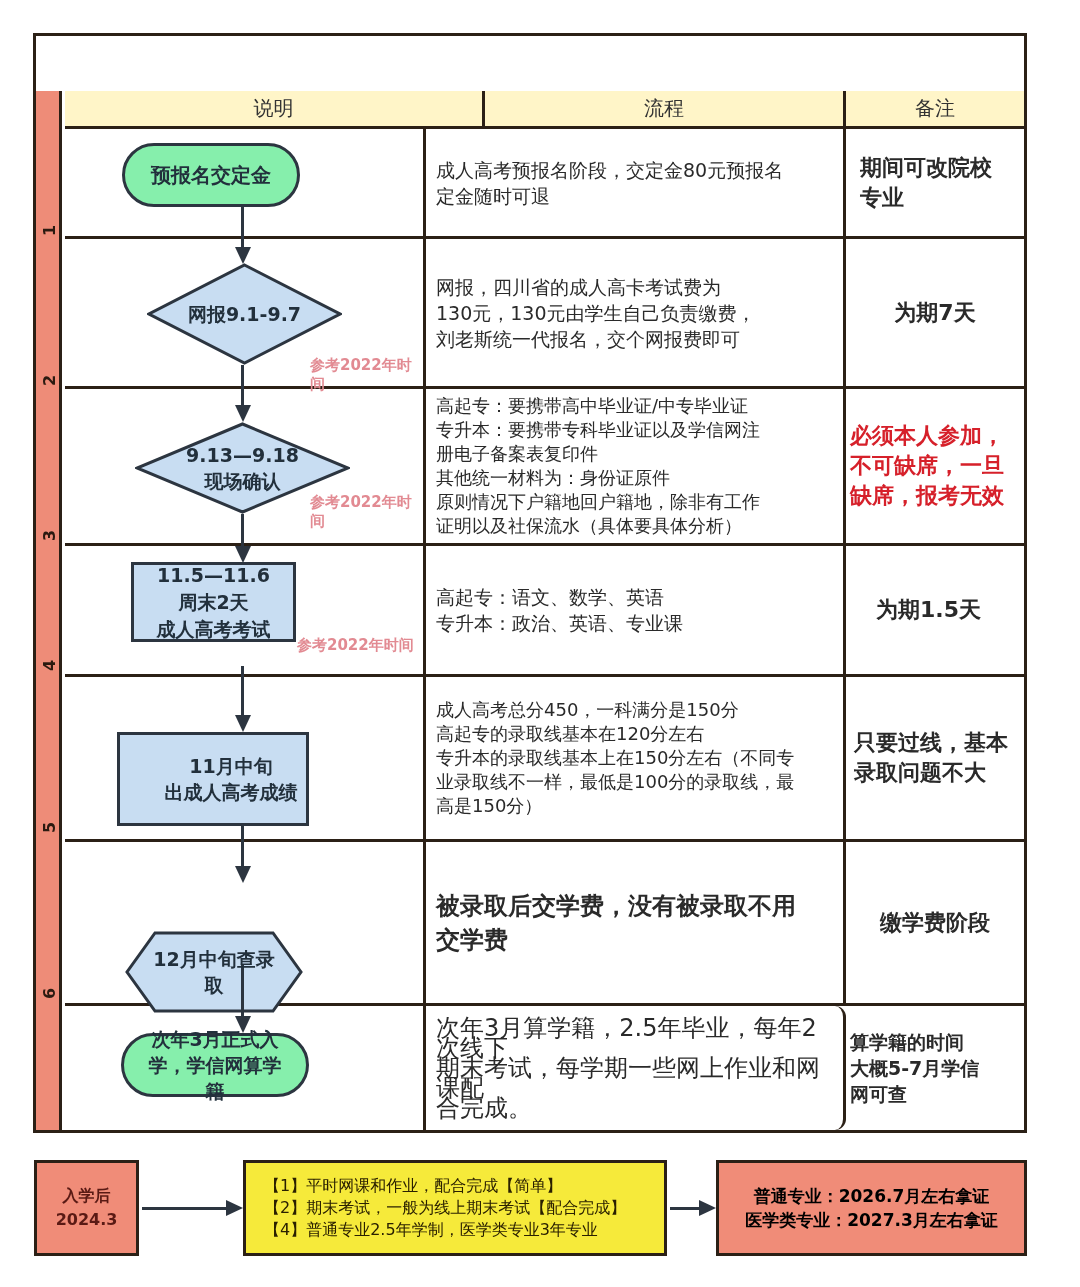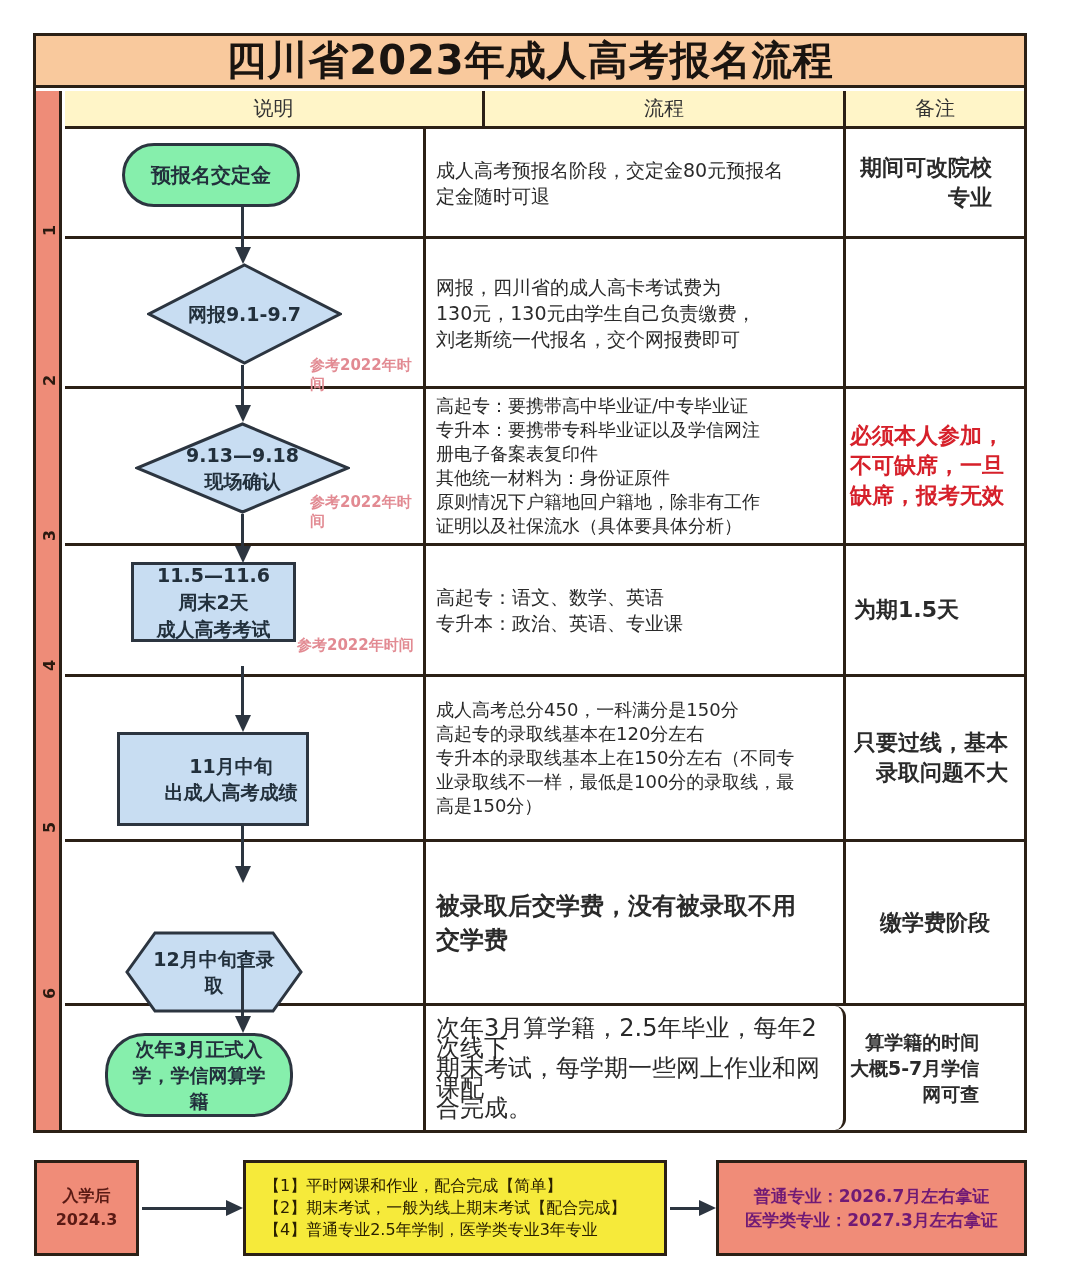--- a/index.html
+++ b/index.html
@@ -14,49 +14,48 @@
   .lane-num { position: absolute; left: 0; width: 26px; text-align: center; font-size: 16px; font-weight: bold; color: #2b1a10; transform: rotate(-90deg); }
 
   .header-row { position: absolute; left: 29px; top: 55px; right: 0; height: 38px; background: #fff5c8; border-bottom: 3px solid #2b2016; display: flex; }
   .hcell { display: flex; align-items: center; justify-content: center; font-size: 20px; color: #333; border-right: 3px solid #2b2016; }
   .hcell:last-child { border-right: none; }
 
   .row { position: absolute; left: 29px; right: 0; border-bottom: 3px solid #2b2016; display: flex; }
   .row:last-child { border-bottom: none; }
   .cell-flow { width: 361px; border-right: 3px solid #2b2016; position: relative; }
   .cell-desc { width: 420px; border-right: 3px solid #2b2016; display: flex; align-items: center; padding: 0 10px; font-size: 19px; line-height: 26px; color: #2a2a2a; white-space: pre-line; }
-  .cell-note { flex: 1; display: flex; align-items: center; padding: 0 8px; font-size: 22px; line-height: 30px; font-weight: bold; color: #2a2a2a; white-space: pre-line; text-align: right; }
+  .cell-note { flex: 1; display: flex; align-items: center; padding: 0 8px; font-size: 22px; line-height: 30px; font-weight: bold; color: #2a2a2a; white-space: pre-line; }
   .cell-note.center { justify-content: center; text-align: center; }
   .cell-note.red { color: #d6202a; font-size: 22px; padding: 0 4px; }
   .cell-desc.big { font-size: 24px; line-height: 34px; font-weight: bold; }
 
   .shape { position: absolute; display: flex; align-items: center; justify-content: center; text-align: center;
     font-weight: bold; color: #22303c; font-size: 19px; line-height: 26px; white-space: pre-line; }
   .shape svg { position: absolute; left: 0; top: 0; width: 100%; height: 100%; z-index: 0; }
   .shape span { position: relative; z-index: 1; }
   .pill { background: #86efac; border: 3px solid #2c3540; border-radius: 32px; }
   .rect { background: #c8ddf2; border: 3px solid #2c3540; }
   .ref { position: absolute; font-size: 15px; font-weight: bold; color: #e28a92; }
 
   .vline { position: absolute; left: 176px; width: 3px; background: #2c3540; }
   .arrow { position: absolute; left: 170px; width: 0; height: 0; border-left: 8px solid transparent; border-right: 8px solid transparent; border-top: 17px solid #2c3540; }
 
   .bottom { position: absolute; top: 1158px; left: 0; width: 1080px; height: 100px; }
   .b-box { position: absolute; border: 3px solid #2b2016; display: flex; align-items: center; justify-content: center; text-align: center; white-space: pre-line; }
   .b-start { left: 34px; top: 2px; width: 105px; height: 96px; background: #f08c78; color: #5a1a14; font-size: 16px; line-height: 24px; font-weight: bold; }
   .b-mid { left: 243px; top: 2px; width: 424px; height: 96px; background: #f6ea3a; color: #2a2000; font-size: 16px; line-height: 22px; justify-content: flex-start; text-align: left; padding-left: 18px; }
-  .b-end { left: 716px; top: 2px; width: 311px; height: 96px; background: #f08c78; color: #701a75; font-size: 17px; line-height: 24px; font-weight: bold; }
+  .b-end { left: 716px; top: 2px; width: 311px; height: 96px; background: #f08c78; color: #000000; font-size: 17px; line-height: 24px; font-weight: bold; }
   .b-line { position: absolute; height: 3px; background: #2c3540; top: 49px; }
   .b-arrowhead { position: absolute; width: 0; height: 0; border-top: 8px solid transparent; border-bottom: 8px solid transparent; border-left: 17px solid #2c3540; top: 42px; }
 </style>
 </head>
 <body>
 
 <div class="frame">
-  <div class="title-bar">四川省2023年成人高考报名流程</div>
 
   <div class="lane-col">
     <div class="lane-num" style="top:130px;">1</div>
     <div class="lane-num" style="top:280px;">2</div>
     <div class="lane-num" style="top:435px;">3</div>
     <div class="lane-num" style="top:565px;">4</div>
     <div class="lane-num" style="top:727px;">5</div>
     <div class="lane-num" style="top:893px;">6</div>
   </div>
 
@@ -88,20 +87,21 @@
             <polygon points="97.5,2 193,51 97.5,100 2,51" fill="#c8ddf2" stroke="#2c3540" stroke-width="3"></polygon>
           </svg>
         <span>网报9.1-9.7</span>
       </div>
       <div class="vline" style="top:126px; height:24px;"></div>
       <div class="ref" style="left:245px; top:117px;">参考2022年时间</div>
     </div>
     <div class="cell-desc">网报，四川省的成人高卡考试费为
 130元，130元由学生自己负责缴费，
 刘老斯统一代报名，交个网报费即可</div>
+    <div class="cell-note center">为期7天</div>
   </div>
 
   <div class="row" style="top:353px; height:157px;">
     <div class="cell-flow">
       <div class="vline" style="top:0; height:20px;"></div>
       <div class="arrow" style="top:16px;"></div>
       <div class="shape" style="left:70px; top:33px; width:215px; height:92px;">
         <svg viewBox="0 0 215 92" preserveAspectRatio="none">
             <polygon points="107.5,2 213,46 107.5,90 2,46" fill="#c8ddf2" stroke="#2c3540" stroke-width="3"></polygon>
           </svg>
@@ -128,21 +128,21 @@
       <div class="shape rect" style="left:66px; top:16px; width:165px; height:80px; line-height:27px;">
         <span>11.5—11.6
 周末2天
 成人高考考试</span>
       </div>
       <div class="vline" style="top:120px; height:11px;"></div>
       <div class="ref" style="left:232px; top:90px;">参考2022年时间</div>
     </div>
     <div class="cell-desc">高起专：语文、数学、英语
 专升本：政治、英语、专业课</div>
-    <div class="cell-note" style="padding-left:8px;">为期1.5天</div>
+    <div class="cell-note" style="padding-left:30px;">为期1.5天</div>
   </div>
 
   <div class="row" style="top:641px; height:165px;">
     <div class="cell-flow">
       <div class="vline" style="top:0; height:40px;"></div>
       <div class="arrow" style="top:38px;"></div>
       <div class="shape rect" style="left:52px; top:55px; width:192px; height:94px;padding-left:36px;">
         <span>11月中旬
 出成人高考成绩</span>
       </div>
@@ -172,21 +172,21 @@
     </div>
     <div class="cell-desc big">被录取后交学费，没有被录取不用
 交学费</div>
     <div class="cell-note center">缴学费阶段</div>
   </div>
 
   <div class="row" style="top:970px; height:124px;">
     <div class="cell-flow">
       <div class="vline" style="top:0; height:14px;"></div>
       <div class="arrow" style="top:10px;"></div>
-      <div class="shape pill" style="left:40px; top:27px; width:188px; height:84px; border-radius:40px; line-height:26px; font-size:19px;">
+      <div class="shape pill" style="left:56px; top:27px; width:188px; height:64px; border-radius:40px; line-height:26px; font-size:19px;">
         <span>次年3月正式入
 学，学信网算学
 籍</span>
       </div>
     </div>
     <div class="cell-desc" style="font-size:24px; line-height:20px;border-radius:11px;">次年3月算学籍，2.5年毕业，每年2次线下
 期末考试，每学期一些网上作业和网课配
 合完成。</div>
     <div class="cell-note" style="flex-direction:column; align-items:flex-start; justify-content:center; font-size:19px; line-height:26px; padding:0 4px;">
       <div style="white-space:pre-line;">算学籍的时间

